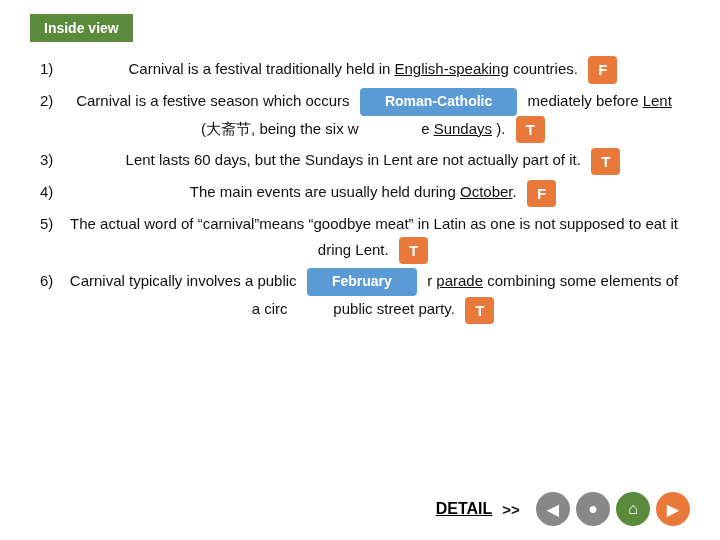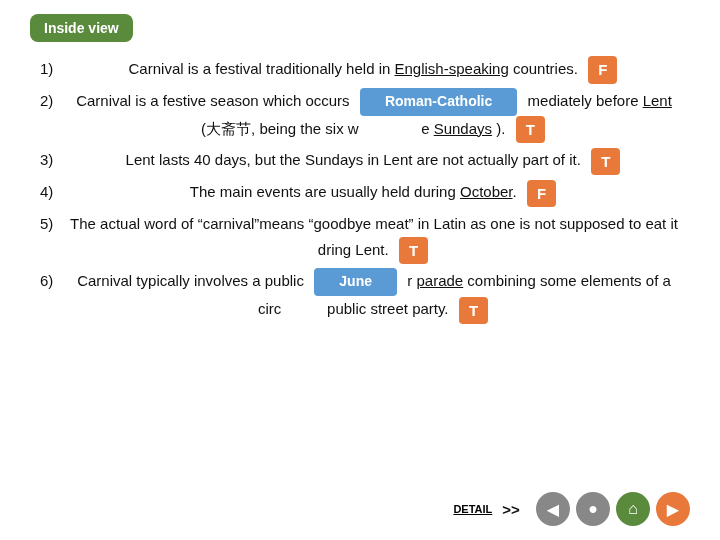--- a/index.html
+++ b/index.html
@@ -15,21 +15,21 @@
     }
 
     .header-bar {
       background: #5a8a3c;
       color: #fff;
       font-weight: bold;
       font-size: 14px;
       padding: 6px 14px;
       display: inline-block;
       margin: 14px 0 0 30px;
-      border-radius: 8px;
+      border-radius: 0;
     }
 
     .content {
       padding: 14px 40px 10px 40px;
       line-height: 1.7;
       text-align: center;
     }
 
     .content ol {
       list-style: none;
@@ -85,21 +85,21 @@
       position: absolute;
       bottom: 14px;
       right: 30px;
       display: flex;
       align-items: center;
       gap: 6px;
     }
 
     .detail-link {
       font-weight: bold;
-      font-size: 11px;
+      font-size: 16px;
       color: #000;
       text-decoration: underline;
       margin-right: 4px;
     }
 
     .detail-arrow {
       font-weight: bold;
       font-size: 15px;
     }
 
@@ -161,37 +161,37 @@
 
     <li>
       <span>Carnival is a festive season which occurs&nbsp;
       <span class="inline-popup">Roman-Catholic</span>&nbsp;
       mediately before <span class="underline">Lent</span> (大斋节, being the six w&nbsp;&nbsp;&nbsp;&nbsp;&nbsp;&nbsp;&nbsp;&nbsp;&nbsp;&nbsp;&nbsp;&nbsp;&nbsp;&nbsp;&nbsp;e
       <span class="underline">Sundays</span> ).</span>
       &nbsp;<span class="badge badge-t">T</span>
     </li>
 
     <li>
-      <span>Lent lasts 40 days, but the Sundays in Lent are not actually part of it.</span>
+      <span>Lent lasts 60 days, but the Sundays in Lent are not actually part of it.</span>
       &nbsp;<span class="badge badge-t">T</span>
     </li>
 
     <li>
       <span>The main events are usually held during <span class="underline">October</span>.</span>
       &nbsp;<span class="badge badge-f">F</span>
     </li>
 
     <li>
       <span>The actual word of “carnival”means “goodbye meat” in Latin as one is not supposed to eat it d<span style="opacity:0.7">​</span>ring Lent.</span>
       &nbsp;<span class="badge badge-t">T</span>
     </li>
 
     <li>
       <span>Carnival typically involves a public&nbsp;
-      <span class="inline-popup">June</span>&nbsp;
+      <span class="inline-popup">February</span>&nbsp;
       r <span class="underline">parade</span>
       combining some elements of a circ&nbsp;&nbsp;&nbsp;&nbsp;&nbsp;&nbsp;&nbsp;&nbsp;&nbsp;&nbsp;&nbsp;public street party.</span>
       &nbsp;<span class="badge badge-t">T</span>
     </li>
   </ol>
 </div>
 
 <div class="bottom-bar">
   <span class="detail-link">DETAIL</span>
   <span class="detail-arrow">&gt;&gt;</span>

